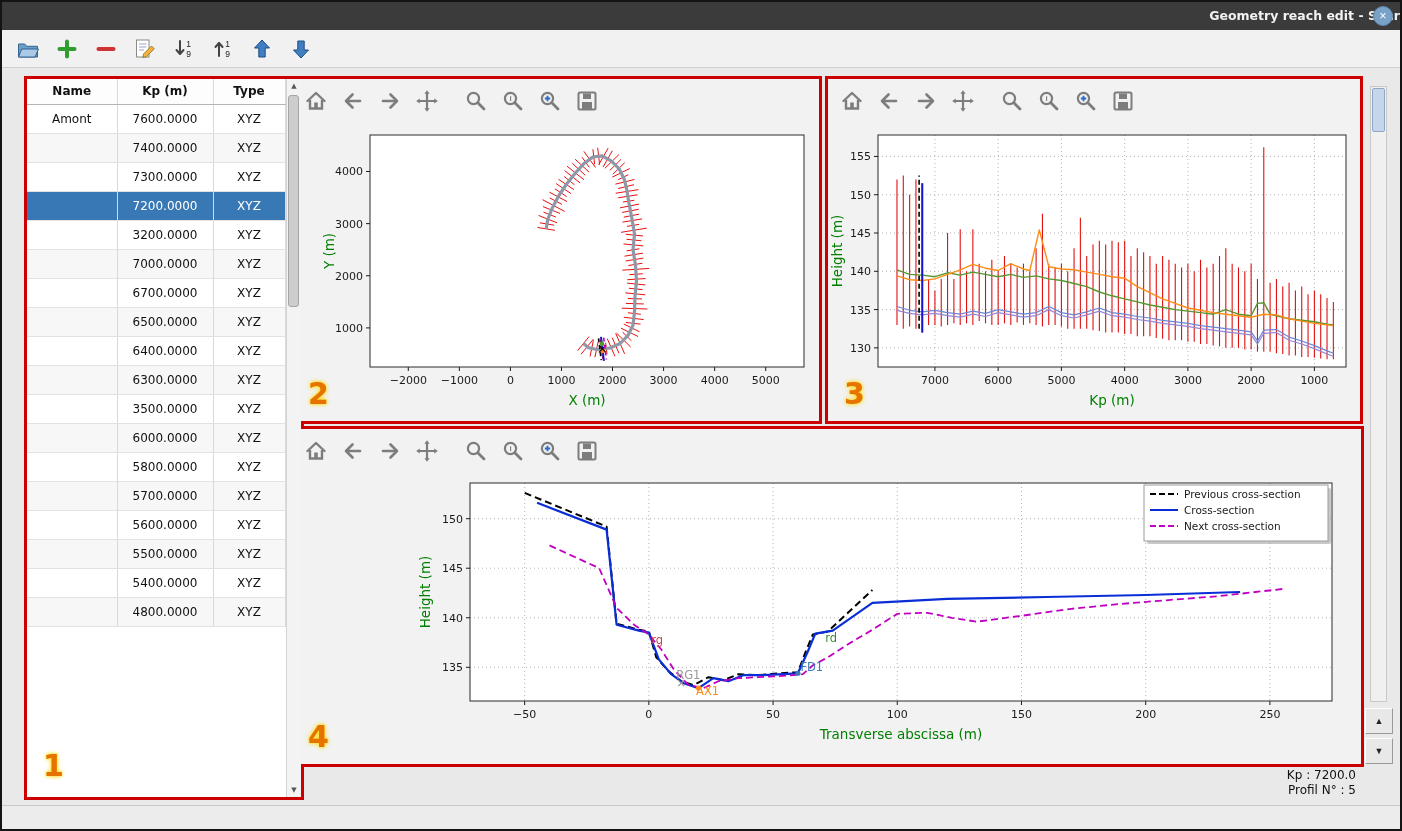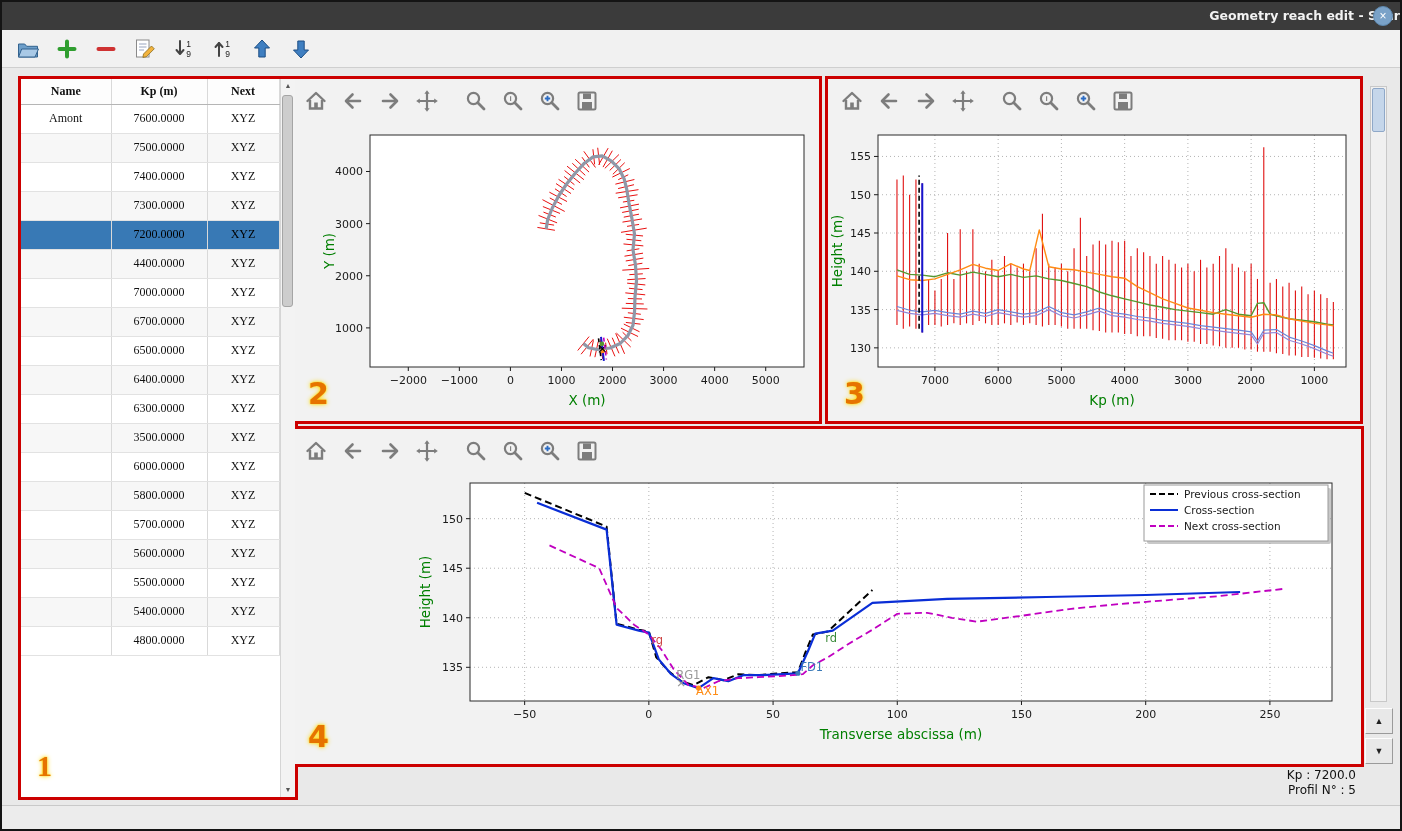--- a/index.html
+++ b/index.html
@@ -15,42 +15,42 @@
     text-align:center; padding:0; cursor:pointer; }
 
   .main-toolbar { position:absolute; top:28px; left:0; right:0; height:38px; background:#f1f1f1;
     border-bottom:1px solid #cfcfcf; display:flex; align-items:center; padding-left:14px; gap:15px; }
   .tool-btn { width:24px; height:24px; border:none; background:transparent; padding:0; cursor:pointer; }
   .tool-btn svg { width:24px; height:24px; display:block; }
 
   .workspace { position:absolute; top:66px; left:0; right:0; bottom:24px; background:#e9e9e9; }
 
   .panel { position:absolute; border:3px solid #cc0000; background:#f2f2f2; overflow:hidden; }
-  .panel1 { left:16px;   top:8px;   width:280px;  height:724px; background:#fff;font-family:Liberation Serif, serif; }
+  .panel1 { left:22px;   top:8px;   width:280px;  height:724px; background:#fff; }
   .panel2 { left:287px; top:8px;   width:533px;  height:348px; }
   .panel3 { left:823px; top:8px;   width:538px;  height:348px; }
   .panel4 { left:287px; top:358px; width:1075px; height:341px; }
 
   .panel-num { position:absolute; left:16px; bottom:10px; font-size:30px; font-weight:bold;
     color:#e67300; text-shadow:0 0 5px #ffd700, 0 0 2px #ffe94d, 0 0 1px #ffe94d; z-index:6; }
   .panel1 .panel-num { bottom:14px; }
 
   .mpl-toolbar { height:44px; display:flex; align-items:center; padding-left:12px; gap:13px; background:#f2f2f2; }
   .mpl-btn { width:24px; height:24px; border:none; background:transparent; padding:0; cursor:pointer; }
   .mpl-btn svg { width:24px; height:24px; display:block; }
   .mpl-btn.group-gap { margin-left:12px; }
   .chart { display:block; background:#f2f2f2; }
 
   .cs-table { border-collapse:collapse; width:258px; table-layout:fixed; font-size:12px; color:#111; }
   .cs-table th { height:25px; font-weight:bold; border-bottom:1px solid #b5b5b5;
     border-right:1px solid #d9d9d9; background:#fdfdfd; }
   .cs-table td { height:29px; text-align:center; border-bottom:1px solid #e2e2e2;
     border-right:1px solid #d9d9d9; overflow:hidden; white-space:nowrap; }
   .cs-table tr:nth-child(even) td { background:#f7f7f7; }
-  .cs-table tr.selected td { background:#3879b5 !important; color:#000000; }
+  .cs-table tr.selected td { background:#3879b5 !important; color:#ffffff; }
   .col-name { width:90px; } .col-kp { width:96px; } .col-type { width:72px; }
 
   .tbl-scroll { position:absolute; top:0; right:0; bottom:0; width:15px; background:#f3f3f3;
     border-left:1px solid #d5d5d5; z-index:5; }
   .tbl-scroll .sb-arrow { height:14px; text-align:center; font-size:7px; color:#555; line-height:14px;
     cursor:pointer; }
   .tbl-scroll .sb-arrow.down { position:absolute; bottom:0; left:0; right:0; }
   .tbl-thumb { position:absolute; top:16px; left:1px; width:11px; height:212px; background:#cdcdcd;
     border:1px solid #a5a5a5; border-radius:3px; cursor:pointer; }
 
@@ -136,52 +136,47 @@
       <table class="cs-table">
         <colgroup>
             <col class="col-name">
             <col class="col-kp">
             <col class="col-type">
           </colgroup>
         <thead>
             <tr id="tableHead">
               <th>Name</th>
               <th>Kp (m)</th>
-              <th>Next</th>
+              <th>Type</th>
             </tr>
           </thead>
         <tbody id="tableBody">
             <tr>
               <td>Amont</td>
               <td>7600.0000</td>
               <td>XYZ</td>
             </tr>
             <tr>
               <td></td>
-              <td>7500.0000</td>
-              <td>XYZ</td>
-            </tr>
-            <tr>
-              <td></td>
               <td>7400.0000</td>
               <td>XYZ</td>
             </tr>
             <tr>
               <td></td>
               <td>7300.0000</td>
               <td>XYZ</td>
             </tr>
             <tr class="selected">
               <td></td>
               <td>7200.0000</td>
               <td>XYZ</td>
             </tr>
             <tr>
               <td></td>
-              <td>4400.0000</td>
+              <td>3200.0000</td>
               <td>XYZ</td>
             </tr>
             <tr>
               <td></td>
               <td>7000.0000</td>
               <td>XYZ</td>
             </tr>
             <tr>
               <td></td>
               <td>6700.0000</td>

